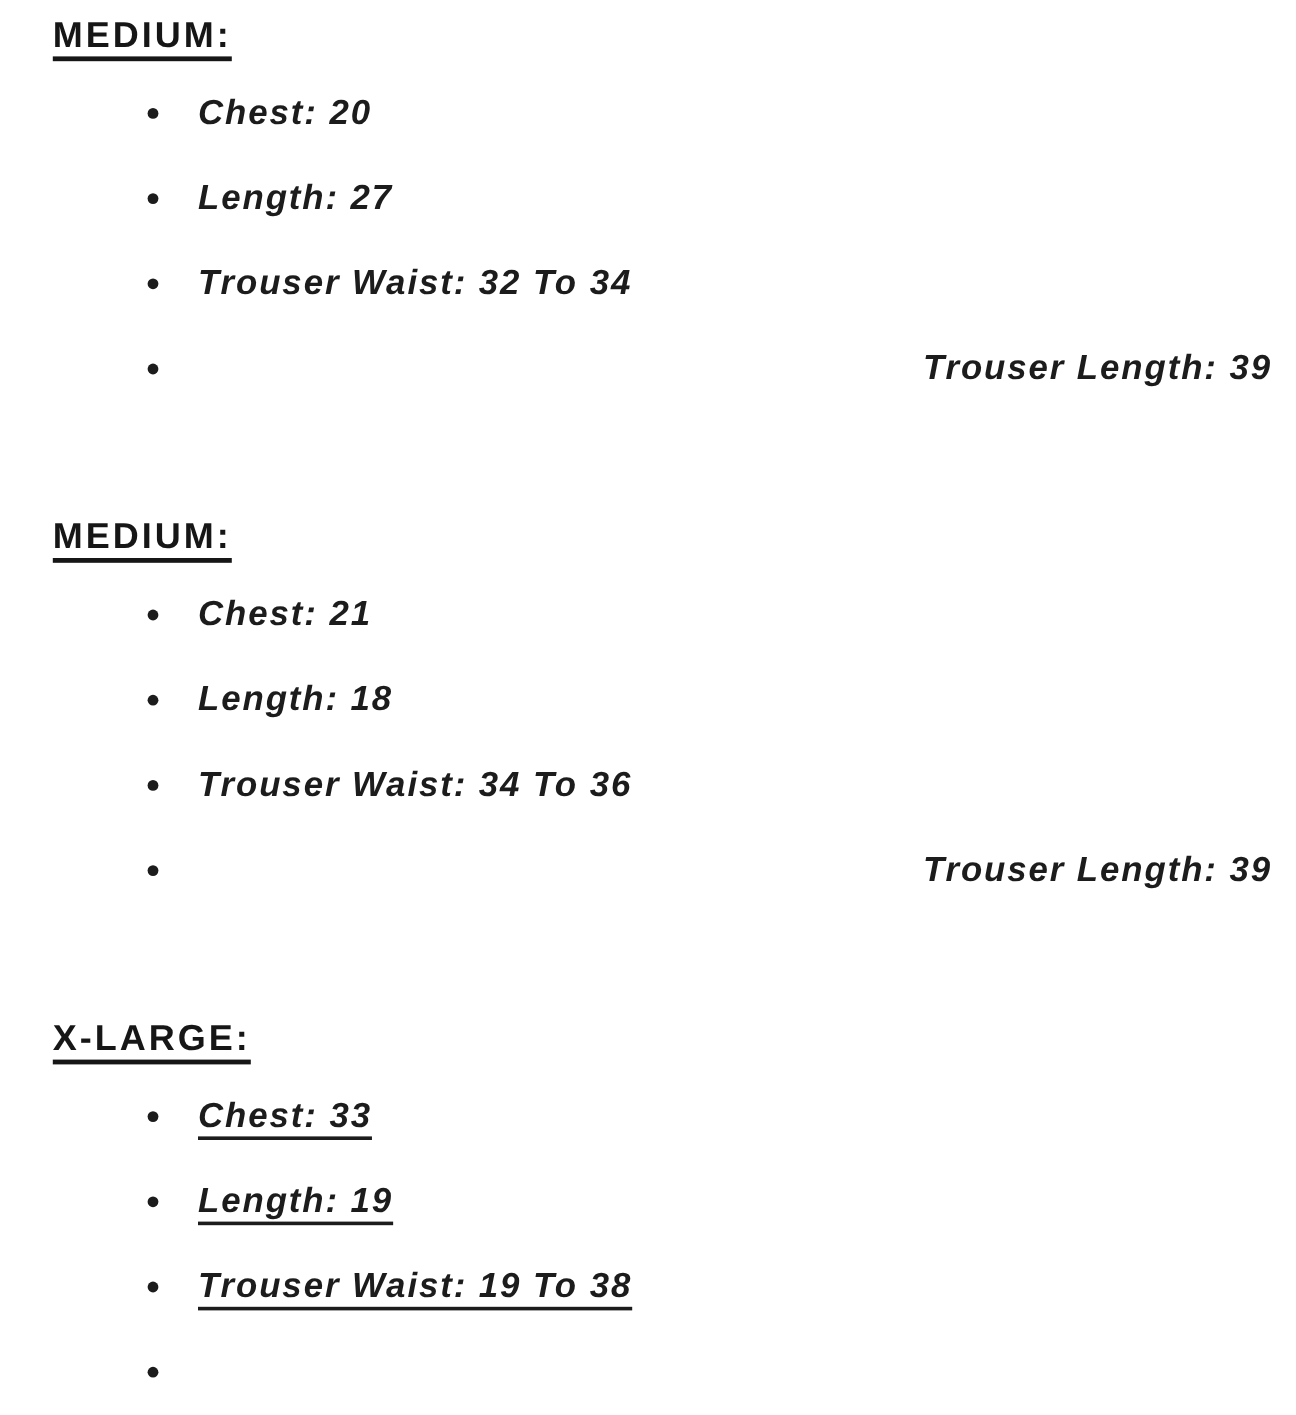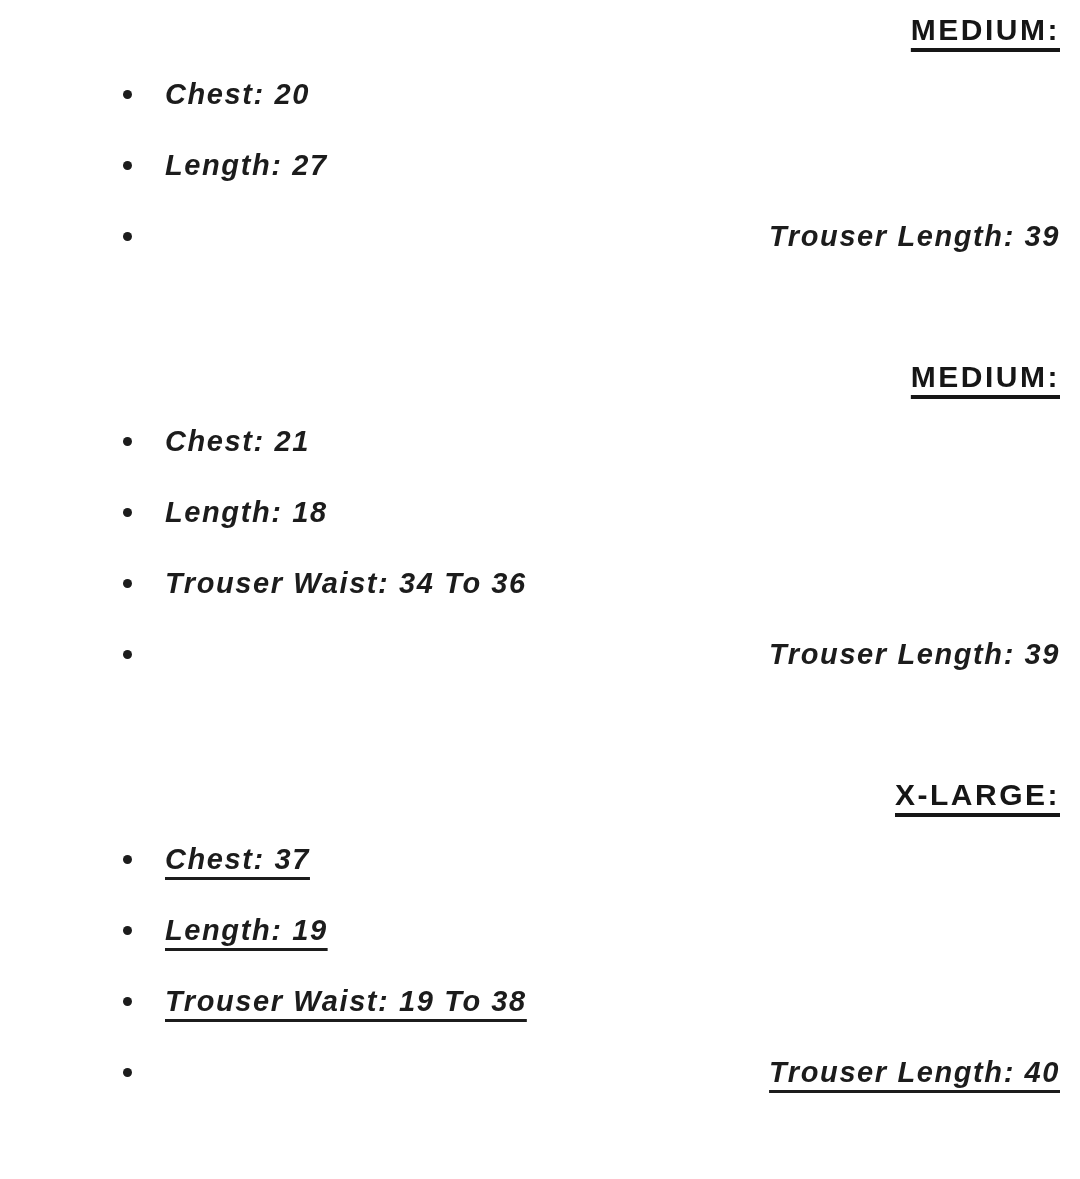--- a/index.html
+++ b/index.html
@@ -25,21 +25,20 @@
   .section-heading {
     font-size: 30px;
     line-height: 33px;
     font-weight: 700;
     letter-spacing: 2.5px;
     margin: 0 0 32px 0;
     text-decoration: underline;
     text-decoration-thickness: 3.5px;
     text-underline-offset: 8px;
     color: #161616;
-    text-align: right;
   }
   ul.measure-list {
     list-style: none;
     margin: 0;
     padding: 0;
   }
   li.measure-item {
     position: relative;
     padding-left: 121px;
     font-size: 29px;
@@ -80,20 +79,24 @@
       <li class="measure-item">
         <span class="bullet-dot"></span>
         <span class="item-text">Chest: 20</span>
       </li>
       <li class="measure-item">
         <span class="bullet-dot"></span>
         <span class="item-text">Length: 27</span>
       </li>
       <li class="measure-item">
         <span class="bullet-dot"></span>
+        <span class="item-text">Trouser Waist: 32 To 34</span>
+      </li>
+      <li class="measure-item">
+        <span class="bullet-dot"></span>
         <span class="item-text">Trouser Length: 39</span>
       </li>
     </ul>
   </section>
 
   <section class="size-section">
     <h2 class="section-heading">MEDIUM:</h2>
     <ul class="measure-list">
       <li class="measure-item">
         <span class="bullet-dot"></span>
@@ -112,30 +115,29 @@
         <span class="item-text">Trouser Length: 39</span>
       </li>
     </ul>
   </section>
 
   <section class="size-section underlined">
     <h2 class="section-heading">X-LARGE:</h2>
     <ul class="measure-list">
       <li class="measure-item">
         <span class="bullet-dot"></span>
-        <span class="item-text">Chest: 37</span>
+        <span class="item-text">Chest: 33</span>
       </li>
       <li class="measure-item">
         <span class="bullet-dot"></span>
         <span class="item-text">Length: 19</span>
       </li>
       <li class="measure-item">
         <span class="bullet-dot"></span>
         <span class="item-text">Trouser Waist: 19 To 38</span>
       </li>
       <li class="measure-item">
         <span class="bullet-dot"></span>
-        <span class="item-text">Trouser Length: 40</span>
       </li>
     </ul>
   </section>
 
 </div>
 
 </body></html>

